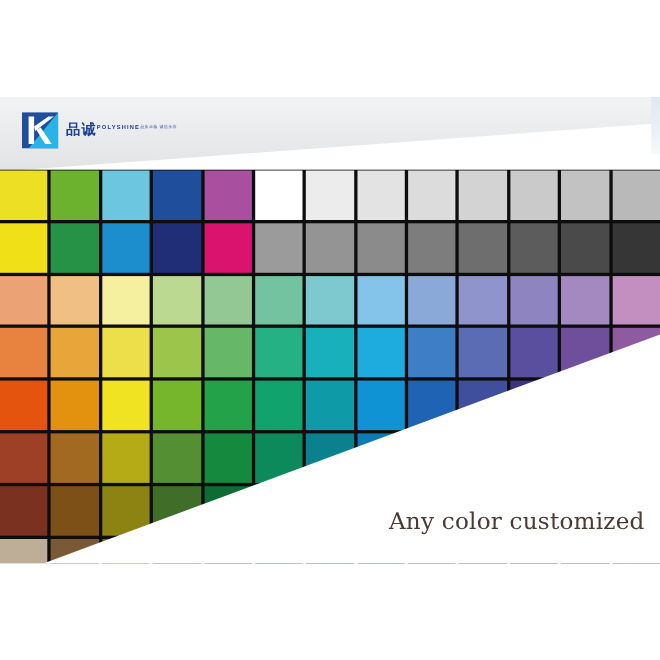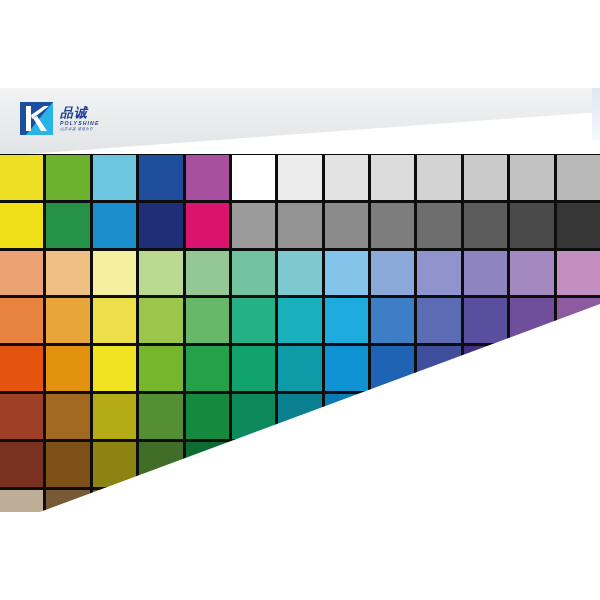--- a/index.html
+++ b/index.html
@@ -14,21 +14,21 @@
   #header{position:absolute;left:0;top:0;width:600px;height:68px;overflow:hidden;}
   #header-fill{position:absolute;left:0;top:0;width:600px;height:68px;
      background:linear-gradient(180deg,#f2f3f4 0%,#e9eaec 55%,#e2e3e5 100%);
      clip-path:polygon(0 0,600px 0,600px 24px,0 68px);}
   #header-rightedge{position:absolute;right:0;top:0;width:8px;height:52px;
      background:linear-gradient(180deg,#dfe9f2 0%,#eaf1f7 60%,#f6f9fb 100%);}
 
   
   #logo{position:absolute;left:20px;top:14px;display:flex;align-items:center;gap:7px;}
   #logo-mark{position:relative;width:33px;height:33px;flex:0 0 auto;}
-  #logo-text{display:flex;flex-direction:column;justify-content:center;line-height:1;font-style:italic;}
+  #logo-text{display:flex;flex-direction:row;justify-content:center;line-height:1;}
   #logo-cn{font-size:13px;font-weight:700;color:#1c3f94;letter-spacing:1px;
      font-family:"DejaVu Sans",sans-serif;white-space:nowrap;}
   #logo-en{font-size:5.2px;font-weight:700;color:#1c3f94;letter-spacing:1.1px;
      margin-top:2px;white-space:nowrap;}
   #logo-tag{font-size:3.6px;color:#2b55a8;letter-spacing:.4px;margin-top:1.6px;
      font-family:"DejaVu Sans",sans-serif;white-space:nowrap;}
 
   
   #grid-clip{position:absolute;left:0;top:66px;width:600px;height:358px;overflow:hidden;}
   #grid{position:absolute;left:0;top:0;width:600px;height:358px;background:#0d0d0d;
@@ -177,15 +177,16 @@
           <div class="sw" style="background: rgb(3, 74, 106);"></div>
           <div class="sw" style="background: rgb(13, 50, 96);"></div>
           <div class="sw" style="background: rgb(32, 42, 85);"></div>
           <div class="sw" style="background: rgb(32, 24, 70);"></div>
           <div class="sw" style="background: rgb(44, 26, 68);"></div>
           <div class="sw" style="background: rgb(63, 28, 72);"></div>
         </div>
       <div id="diagonal"></div>
     </div>
 
+    <div id="caption">Any color customized</div>
 
   </div>
 </div>
 
 </body></html>

